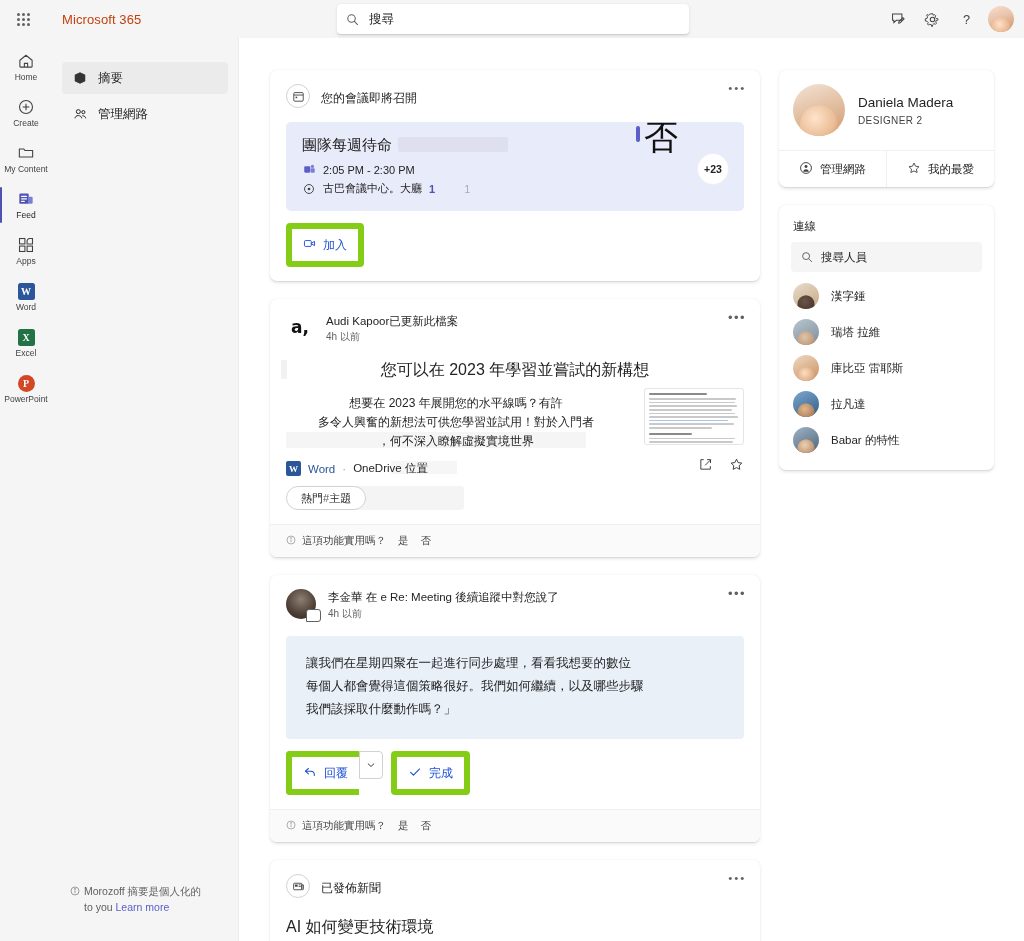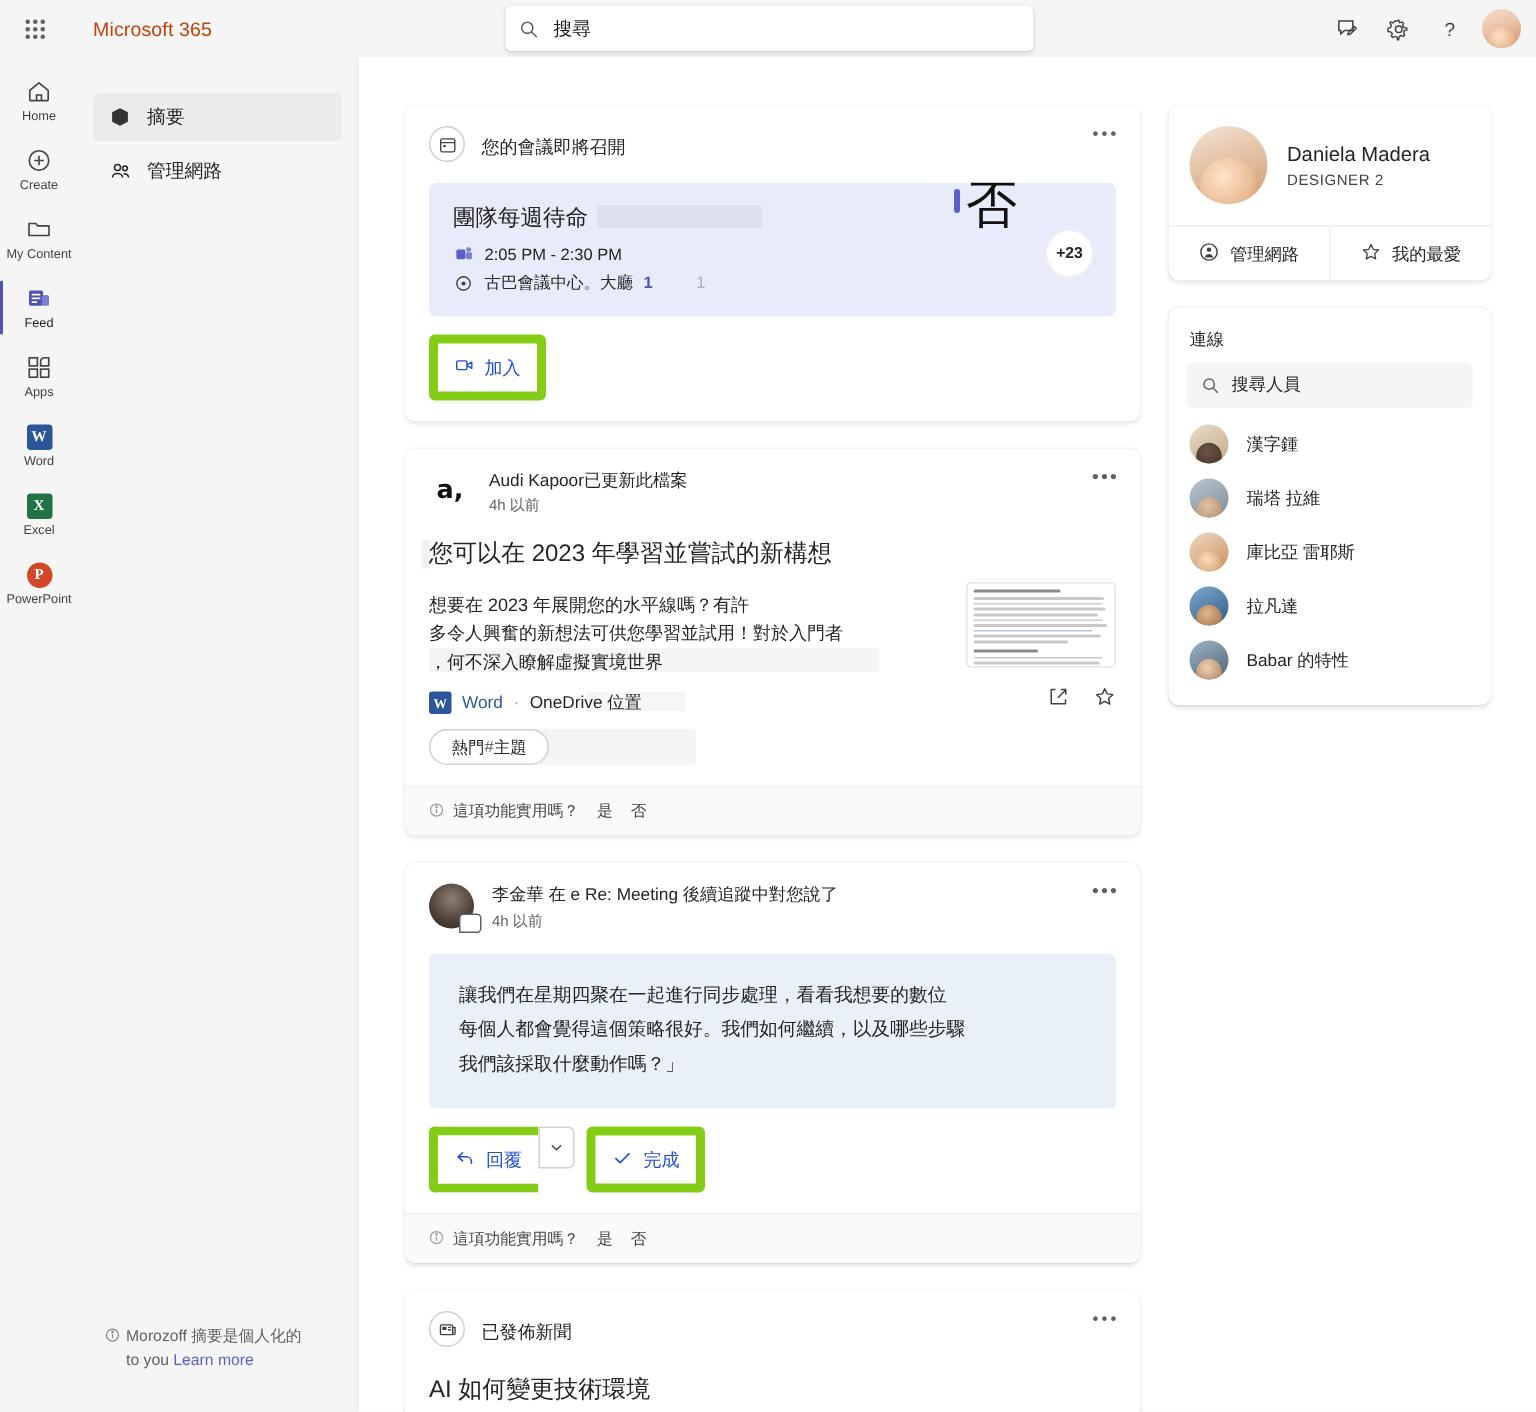--- a/index.html
+++ b/index.html
@@ -162,21 +162,21 @@
   .doc-head { display: flex; align-items: flex-start; padding: 14px 16px 0 16px; position: relative; }
   .doc-av {
     width: 28px; height: 28px; border-radius: 50%; flex: 0 0 auto; position: relative;
     display: flex; align-items: center; justify-content: center;
     font-size: 17px; color: #111; font-weight: bold; font-family: "DejaVu Sans", sans-serif;
   }
   .doc-meta { margin-left: 12px; padding-top: 1px; }
   .doc-meta .l1 { font-size: 11.5px; color: #242424; line-height: 14px; position: relative; }
   .doc-meta .l1 .nm { color: #242424; }
   .doc-meta .l2 { font-size: 10px; color: #616161; margin-top: 2px; }
-  .doc-body { padding: 6px 16px 0 16px; position: relative; }
+  .doc-body { padding: 6px 16px 0 16px; position: relative; text-align: center; }
   .doc-title { font-size: 16px; color: #242424; line-height: 24px; margin-top: 8px; position: relative; }
   .doc-title .tghost { position:absolute; left:-5px; top:2px; width:6px; height:19px; background:rgba(0,0,0,.05); }
   .doc-sum { font-size: 12px; color: #242424; line-height: 19px; margin-top: 12px; width: 340px; position: relative; }
   .doc-sum .sghost { position: absolute; left: 0; top: 38px; width: 300px; height: 16px; background: rgba(0,0,0,.04); }
   .doc-thumb {
     position: absolute; right: 16px; top: 44px; width: 100px; height: 57px;
     background: #fff; border: 1px solid #e5e5e5; border-radius: 3px; overflow: hidden; padding: 4px;
   }
   .tl { height: 1.6px; background: #c9c9c9; margin-bottom: 2px; border-radius: 1px; }
   .tl.h { background: #8a8a8a; height: 2.2px; width: 64%; margin-bottom: 3px; }

